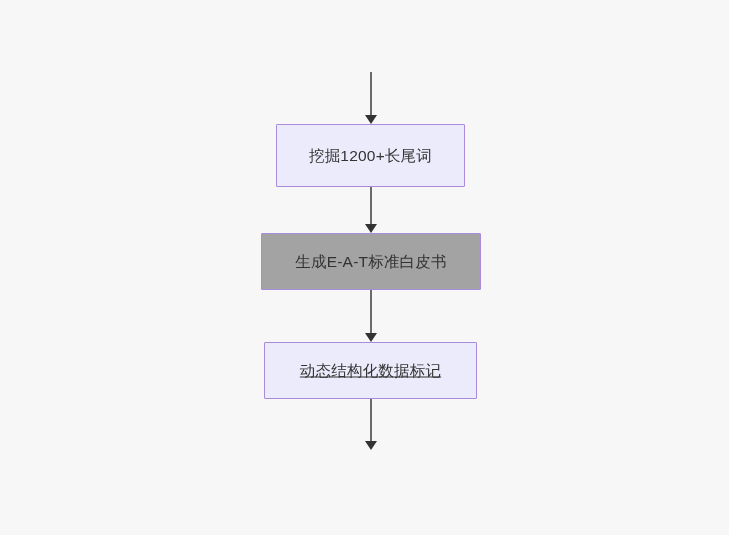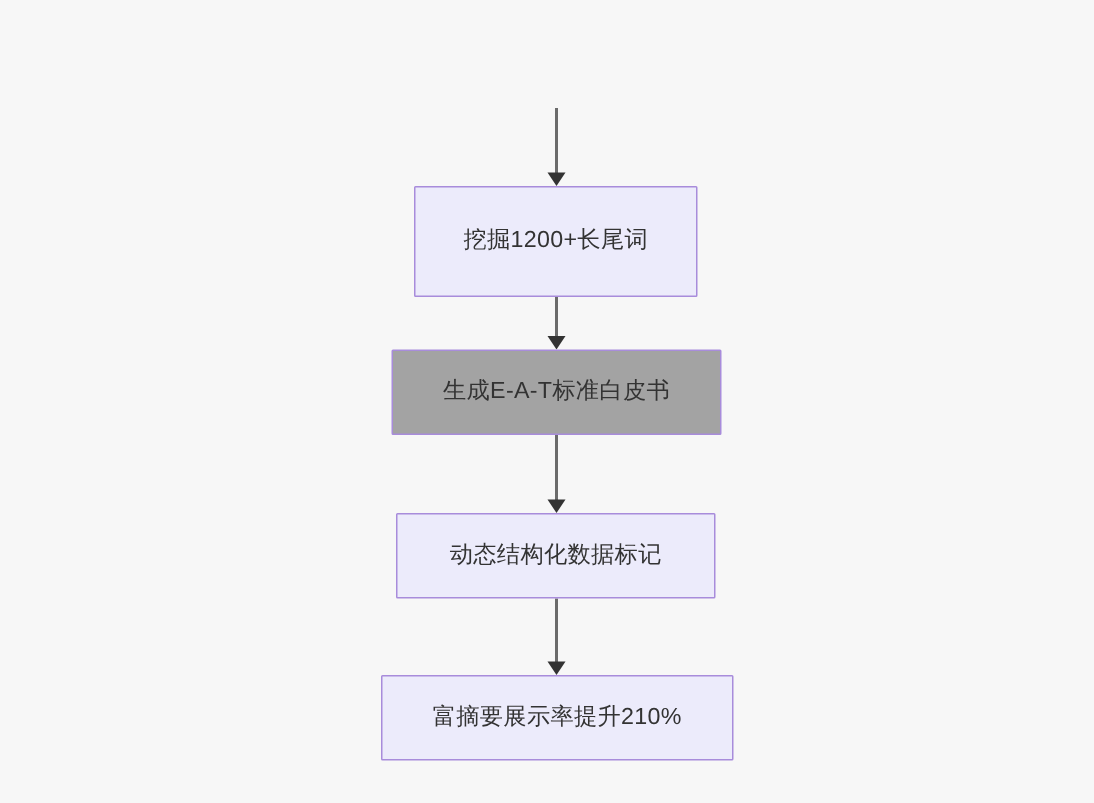--- a/index.html
+++ b/index.html
@@ -76,26 +76,23 @@
   </div>
   <div class="edge" style="left: 371px; top: 290px; height: 52px;">
     <div class="edge-line" style="height: 44px; background: rgb(107, 107, 107);"></div>
     <div class="edge-head" style="top: 43px; border-top-color: rgb(51, 51, 51);"></div>
   </div>
   <div class="edge" style="left: 371px; top: 399px; height: 51px;">
     <div class="edge-line" style="height: 43px; background: rgb(107, 107, 107);"></div>
     <div class="edge-head" style="top: 42px; border-top-color: rgb(51, 51, 51);"></div>
   </div>
 
-  <div class="node" style="left: 276px; top: 124px; width: 189px; height: 74px; background: rgb(236, 235, 251); border-color: rgb(168, 140, 219); color: rgb(51, 51, 51);">
+  <div class="node" style="left: 276px; top: 124px; width: 189px; height: 63px; background: rgb(236, 235, 251); border-color: rgb(168, 140, 219); color: rgb(51, 51, 51);">
     <span class="node-label">挖掘1200+长尾词</span>
   </div>
   <div class="node" style="left: 261px; top: 233px; width: 220px; height: 57px; background: #a3a3a3; border-color: rgb(168, 140, 219); color: rgb(51, 51, 51);">
     <span class="node-label">生成E-A-T标准白皮书</span>
   </div>
-  <div class="node" style="left: 264px; top: 342px; width: 213px; height: 57px; background: rgb(236, 235, 251); border-color: rgb(168, 140, 219); color: rgb(51, 51, 51);">
+  <div class="node" style="left: 264px; top: 342px; width: 213px; height: 57px; background: rgb(236, 235, 251); border-color: rgb(168, 140, 219); color: rgb(51, 51, 51); text-decoration: underline;">
     <span class="node-label">动态结构化数据标记</span>
-  </div>
-  <div class="node" style="left: 254px; top: 450px; width: 235px; height: 57px; background: rgb(236, 235, 251); border-color: rgb(168, 140, 219); color: rgb(51, 51, 51);">
-    <span class="node-label">富摘要展示率提升210%</span>
   </div>
 
 </div>
 
 </body></html>

